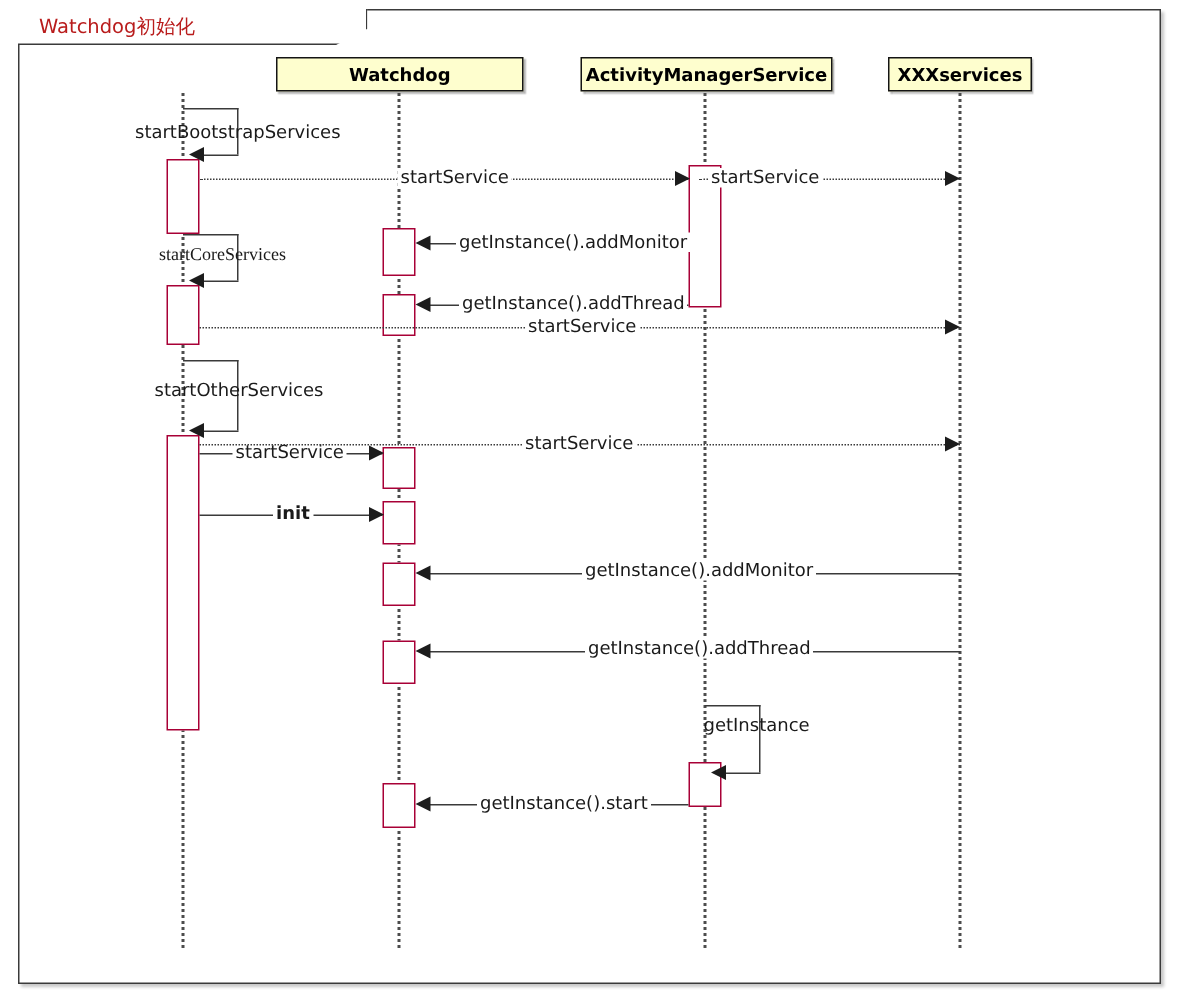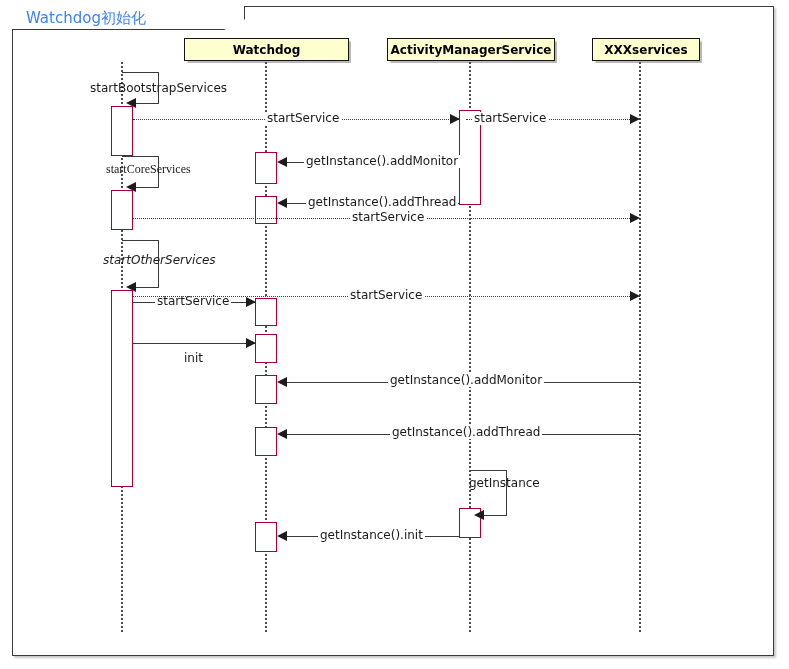--- a/index.html
+++ b/index.html
@@ -14,21 +14,21 @@
     box-sizing:border-box;
   }
   .frame-title{
     position:absolute;left:12px;top:6px;width:233px;height:24px;
     border:1px solid #3a3a3a;border-top:none;border-left:none;
     background:#ffffff;box-sizing:border-box;
     -webkit-clip-path:polygon(0 0,100% 0,100% 55%,91% 100%,0 100%);
     clip-path:polygon(0 0,100% 0,100% 55%,91% 100%,0 100%);
   }
   .frame-title span{
-    position:absolute;left:14px;top:3px;font-size:15px;color:#3b82f6;
+    position:absolute;left:14px;top:3px;font-size:13px;color:#b91c1c;
     white-space:nowrap;
   }
 
   
   .participant{
     position:absolute;height:23px;
     background:#FEFECE;border:1.5px solid #141414;
     box-sizing:border-box;
     box-shadow:1.5px 1.5px 1px rgba(0,0,0,.28);
     display:flex;align-items:center;justify-content:center;
@@ -82,21 +82,21 @@
   <div class="frame-title">
     <span>Watchdog初始化</span>
   </div>
 
   <div class="participant" style="left:387px;top:38px;width:168px;">
     <span>ActivityManagerService</span>
   </div>
   <div class="participant" style="left:184px;top:38px;width:165px;">
     <span>Watchdog</span>
   </div>
-  <div class="participant" style="left:592px;top:38px;width:108px;">
+  <div class="participant" style="left:592px;top:38px;width:96px;">
     <span>XXXservices</span>
   </div>
 
   <div class="lifeline" style="left:121px;top:62px;height:570px;"></div>
   <div class="lifeline" style="left:265px;top:62px;height:570px;"></div>
   <div class="lifeline" style="left:469px;top:62px;height:570px;"></div>
   <div class="lifeline" style="left:639px;top:62px;height:570px;"></div>
 
   <div class="activation" style="left:111px;top:106px;height:50px;"></div>
   <div class="activation" style="left:111px;top:190px;height:40px;"></div>
@@ -142,45 +142,45 @@
   <div class="msg-label" style="left:306px;top:196px;">getInstance().addThread</div>
 
   <div class="msg-line dotted" style="left:133px;top:218px;width:507px;"></div>
   <div class="arrow right" style="left:630px;top:213px;"></div>
   <div class="msg-label" style="left:350px;top:211px;">startService</div>
 
   <div class="self-h" style="left:122px;top:240px;width:37px;"></div>
   <div class="self-v" style="left:158px;top:240px;height:47px;"></div>
   <div class="self-h" style="left:134px;top:287px;width:25px;"></div>
   <div class="arrow left" style="left:126px;top:282px;"></div>
-  <div class="msg-label plain" style="left:101px;top:254px;font-style:italic;">startOtherServices</div>
+  <div class="msg-label plain" style="left:101px;top:254px;">startOtherServices</div>
 
   <div class="msg-line solid" style="left:133px;top:302px;width:122px;"></div>
   <div class="arrow right" style="left:246px;top:297px;"></div>
   <div class="msg-label" style="left:155px;top:295px;">startService</div>
 
   <div class="msg-line dotted" style="left:133px;top:296px;width:507px;"></div>
   <div class="arrow right" style="left:630px;top:291px;"></div>
   <div class="msg-label" style="left:348px;top:289px;">startService</div>
 
   <div class="msg-line solid" style="left:133px;top:343px;width:122px;"></div>
   <div class="arrow right" style="left:246px;top:338px;"></div>
-  <div class="msg-label" style="left:182px;top:352px;">init</div>
+  <div class="msg-label" style="left:182px;top:336px;font-weight:bold;">init</div>
 
   <div class="msg-line solid" style="left:286px;top:382px;width:354px;"></div>
   <div class="arrow left" style="left:277px;top:377px;"></div>
   <div class="msg-label" style="left:388px;top:374px;">getInstance().addMonitor</div>
 
   <div class="msg-line solid" style="left:286px;top:434px;width:354px;"></div>
   <div class="arrow left" style="left:277px;top:429px;"></div>
   <div class="msg-label" style="left:390px;top:426px;">getInstance().addThread</div>
 
   <div class="self-h" style="left:470px;top:470px;width:37px;"></div>
   <div class="self-v" style="left:506px;top:470px;height:45px;"></div>
   <div class="self-h" style="left:482px;top:515px;width:25px;"></div>
   <div class="arrow left" style="left:474px;top:510px;"></div>
   <div class="msg-label plain" style="left:467px;top:477px;">getInstance</div>
 
   <div class="msg-line solid" style="left:286px;top:536px;width:173px;"></div>
   <div class="arrow left" style="left:277px;top:531px;"></div>
-  <div class="msg-label" style="left:318px;top:529px;">getInstance().init</div>
+  <div class="msg-label" style="left:318px;top:529px;">getInstance().start</div>
 
 </div>
 
 </body></html>

